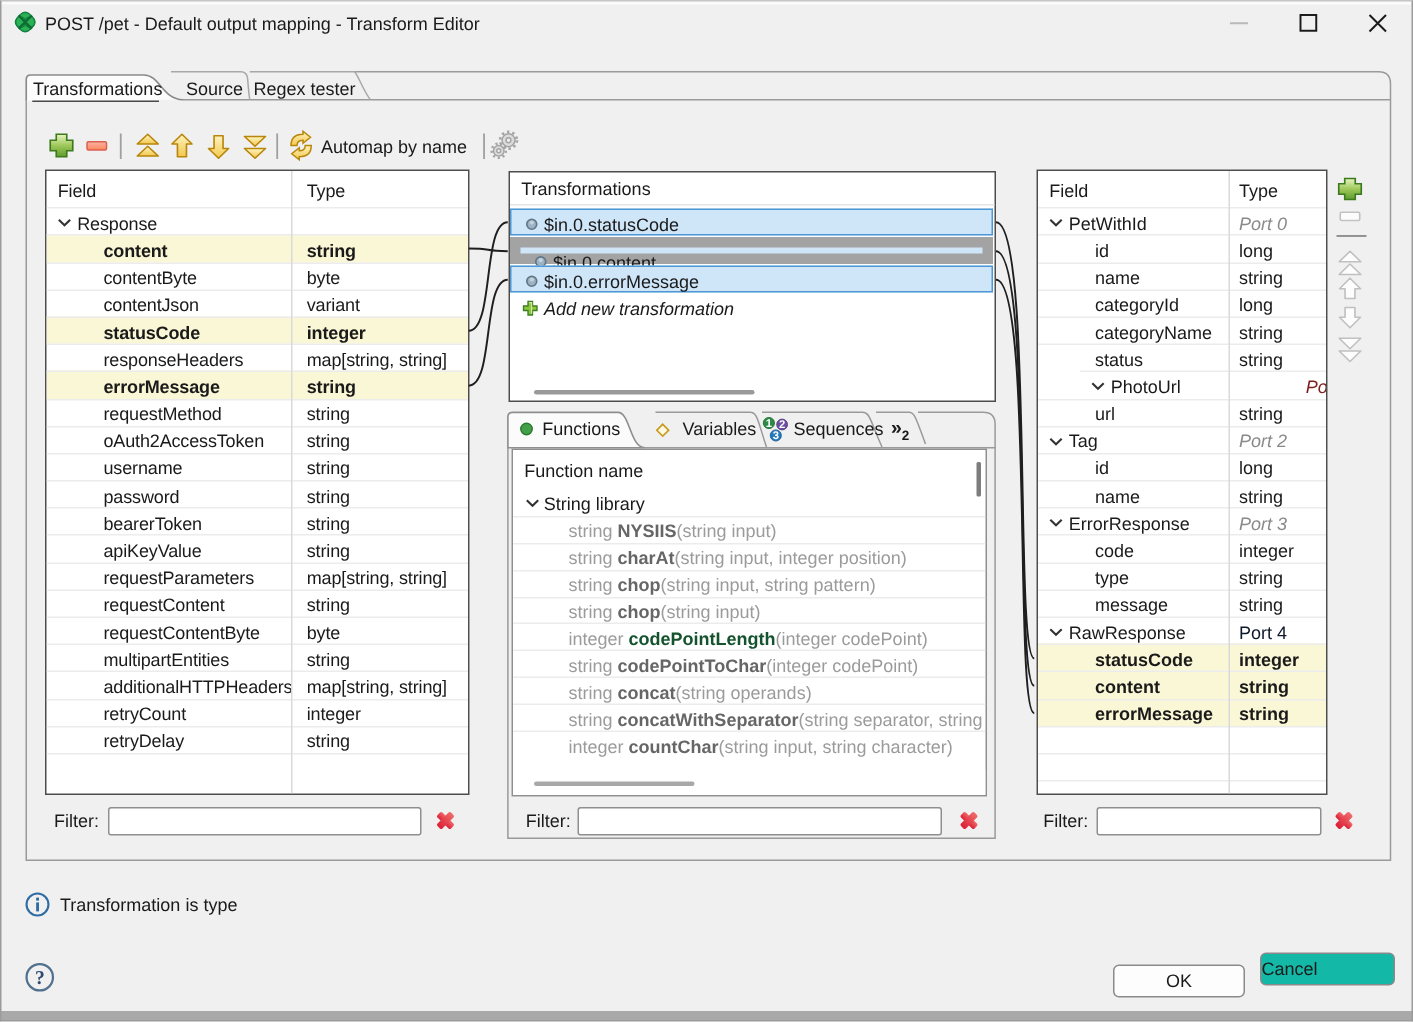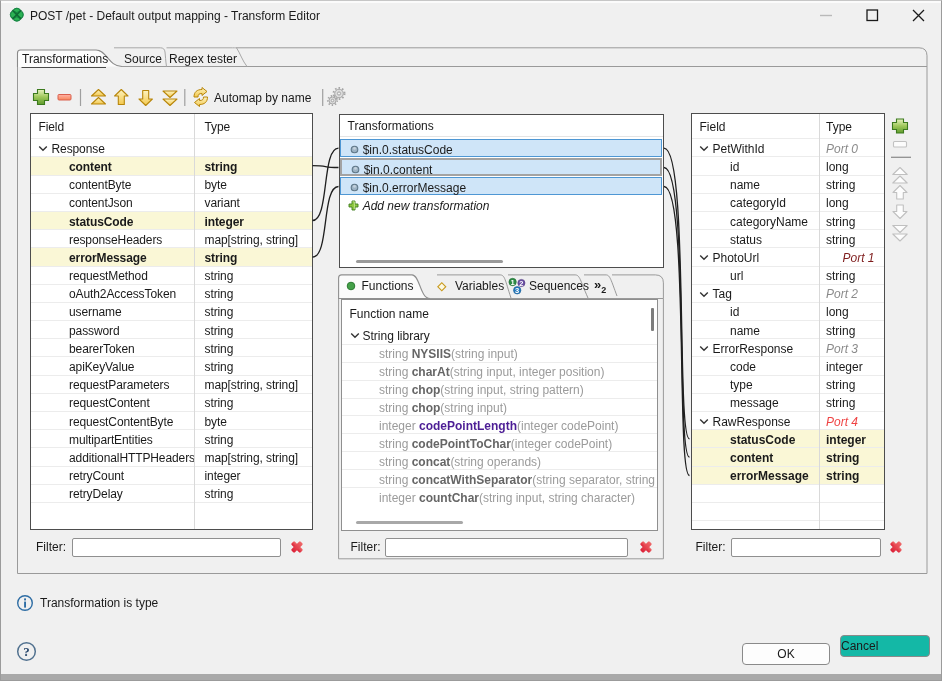--- a/index.html
+++ b/index.html
@@ -210,21 +210,21 @@
 <div class="abs" style="left:338.5px;top:113.5px;width:325.5px;height:154.3px;background:#fff;border:1.4px solid #4d4d4d;z-index:4;">
 <span class="t12" style="position:absolute;left:8px;top:5.5px;">Transformations</span>
 <div style="position:absolute;left:0;top:21.5px;width:100%;height:1px;background:#e4e4e4;"></div>
 <div style="position:absolute;left:0.2px;top:24.8px;width:322.4px;height:17.6px;background:#cfe5f8;border:1px solid #4e97d4;">
         <svg style="position:absolute;left:9px;top:5px;" width="9" height="9" viewBox="0 0 9 9">
           <circle cx="4.5" cy="4.5" r="3.3" fill="#9db3c4" stroke="#5f7787" stroke-width="1.1"></circle>
           <circle cx="4.5" cy="3.4" r="1.4" fill="#c3d2dd"></circle>
         </svg>
         <span class="t12" style="position:absolute;left:22px;top:3.6px;">$in.0.statusCode</span>
       </div>
-<div style="position:absolute;left:0.2px;top:43.8px;width:322.4px;height:17.6px;background:#cfe5f8;border:2px solid #a3a3a3;">
+<div style="position:absolute;left:0.2px;top:43.8px;width:322.4px;height:17.6px;background:#cfe5f8;border:7px solid #a3a3a3;">
         <svg style="position:absolute;left:9px;top:5px;" width="9" height="9" viewBox="0 0 9 9">
           <circle cx="4.5" cy="4.5" r="3.3" fill="#9db3c4" stroke="#5f7787" stroke-width="1.1"></circle>
           <circle cx="4.5" cy="3.4" r="1.4" fill="#c3d2dd"></circle>
         </svg>
         <span class="t12" style="position:absolute;left:22px;top:3.6px;">$in.0.content</span>
       </div>
 <div style="position:absolute;left:0.2px;top:62.8px;width:322.4px;height:17.6px;background:#cfe5f8;border:1px solid #4e97d4;">
         <svg style="position:absolute;left:9px;top:5px;" width="9" height="9" viewBox="0 0 9 9">
           <circle cx="4.5" cy="4.5" r="3.3" fill="#9db3c4" stroke="#5f7787" stroke-width="1.1"></circle>
           <circle cx="4.5" cy="3.4" r="1.4" fill="#c3d2dd"></circle>
@@ -275,21 +275,21 @@
 <div style="position:relative;height:17.9px;border-top:1px solid #ececec;">
           <span class="t12" style="position:absolute;left:37.5px;top:3.6px;color:#9b9b9b;">string <b style="color:#666;">charAt</b>(string input, integer position)</span>
         </div>
 <div style="position:relative;height:17.9px;border-top:1px solid #ececec;">
           <span class="t12" style="position:absolute;left:37.5px;top:3.6px;color:#9b9b9b;">string <b style="color:#666;">chop</b>(string input, string pattern)</span>
         </div>
 <div style="position:relative;height:17.9px;border-top:1px solid #ececec;">
           <span class="t12" style="position:absolute;left:37.5px;top:3.6px;color:#9b9b9b;">string <b style="color:#666;">chop</b>(string input)</span>
         </div>
 <div style="position:relative;height:17.9px;border-top:1px solid #ececec;">
-          <span class="t12" style="position:absolute;left:37.5px;top:3.6px;color:#9b9b9b;">integer <b style="color:#4c1d95;">codePointLength</b>(integer codePoint)</span>
+          <span class="t12" style="position:absolute;left:37.5px;top:3.6px;color:#9b9b9b;">integer <b style="color:#14532d;">codePointLength</b>(integer codePoint)</span>
         </div>
 <div style="position:relative;height:17.9px;border-top:1px solid #ececec;">
           <span class="t12" style="position:absolute;left:37.5px;top:3.6px;color:#9b9b9b;text-align:right;">string <b style="color:#666;">codePointToChar</b>(integer codePoint)</span>
         </div>
 <div style="position:relative;height:17.9px;border-top:1px solid #ececec;">
           <span class="t12" style="position:absolute;left:37.5px;top:3.6px;color:#9b9b9b;">string <b style="color:#666;">concat</b>(string operands)</span>
         </div>
 <div style="position:relative;height:17.9px;border-top:1px solid #ececec;">
           <span class="t12" style="position:absolute;left:37.5px;top:3.6px;color:#9b9b9b;">string <b style="color:#666;">concatWithSeparator</b>(string separator, string argume</span>
         </div>
@@ -328,21 +328,21 @@
 <span class="t12" style="position:absolute;left:134.5px;top:3.6px;">long</span>
 </div>
 <div style="position:relative;height:18.2px;border-top:1px solid #ececec;">
 <span class="t12" style="position:absolute;left:38.5px;top:3.6px;">categoryName</span>
 <span class="t12" style="position:absolute;left:134.5px;top:3.6px;">string</span>
 </div>
 <div style="position:relative;height:18.2px;border-top:1px solid #ececec;">
 <span class="t12" style="position:absolute;left:38.5px;top:3.6px;">status</span>
 <span class="t12" style="position:absolute;left:134.5px;top:3.6px;">string</span>
 </div>
-<div style="position:relative;height:18.2px;border-top:1px solid #ececec;">
+<div style="position:relative;height:18.2px;border-top:1px solid #ececec;margin-left:28px;">
 <svg style="position:absolute;left:7px;top:6px;" width="10" height="7" viewBox="0 0 10 7">
           <path d="M1.2 1.5 L5 5.2 L8.8 1.5" fill="none" stroke="#333" stroke-width="1.4"></path>
         </svg>
 <span class="t12" style="position:absolute;left:21px;top:3.6px;">PhotoUrl</span>
 <span class="t12" style="position:absolute;left:151px;top:3.6px;color:#7f1d1d;font-style:italic;">Port 1</span>
 </div>
 <div style="position:relative;height:18.2px;border-top:1px solid #ececec;">
 <span class="t12" style="position:absolute;left:38.5px;top:3.6px;">url</span>
 <span class="t12" style="position:absolute;left:134.5px;top:3.6px;">string</span>
 </div>
@@ -378,21 +378,21 @@
 </div>
 <div style="position:relative;height:18.2px;border-top:1px solid #ececec;">
 <span class="t12" style="position:absolute;left:38.5px;top:3.6px;">message</span>
 <span class="t12" style="position:absolute;left:134.5px;top:3.6px;">string</span>
 </div>
 <div style="position:relative;height:18.2px;border-top:1px solid #ececec;">
 <svg style="position:absolute;left:7px;top:6px;" width="10" height="7" viewBox="0 0 10 7">
           <path d="M1.2 1.5 L5 5.2 L8.8 1.5" fill="none" stroke="#333" stroke-width="1.4"></path>
         </svg>
 <span class="t12" style="position:absolute;left:21px;top:3.6px;">RawResponse</span>
-<span class="t12" style="position:absolute;left:134.5px;top:3.6px;color:#ef4444;font-style:italic;">Port 4</span>
+<span class="t12" style="position:absolute;left:134.5px;top:3.6px;color:#0f172a;">Port 4</span>
 </div>
 <div style="position:relative;height:18.2px;border-top:1px solid #ececec;background:#faf7d6;">
 <span class="t12" style="position:absolute;left:38.5px;top:3.6px;font-weight:bold;">statusCode</span>
 <span class="t12" style="position:absolute;left:134.5px;top:3.6px;font-weight:bold;">integer</span>
 </div>
 <div style="position:relative;height:18.2px;border-top:1px solid #ececec;background:#faf7d6;">
 <span class="t12" style="position:absolute;left:38.5px;top:3.6px;font-weight:bold;">content</span>
 <span class="t12" style="position:absolute;left:134.5px;top:3.6px;font-weight:bold;">string</span>
 </div>
 <div style="position:relative;height:18.2px;border-top:1px solid #ececec;background:#faf7d6;">

